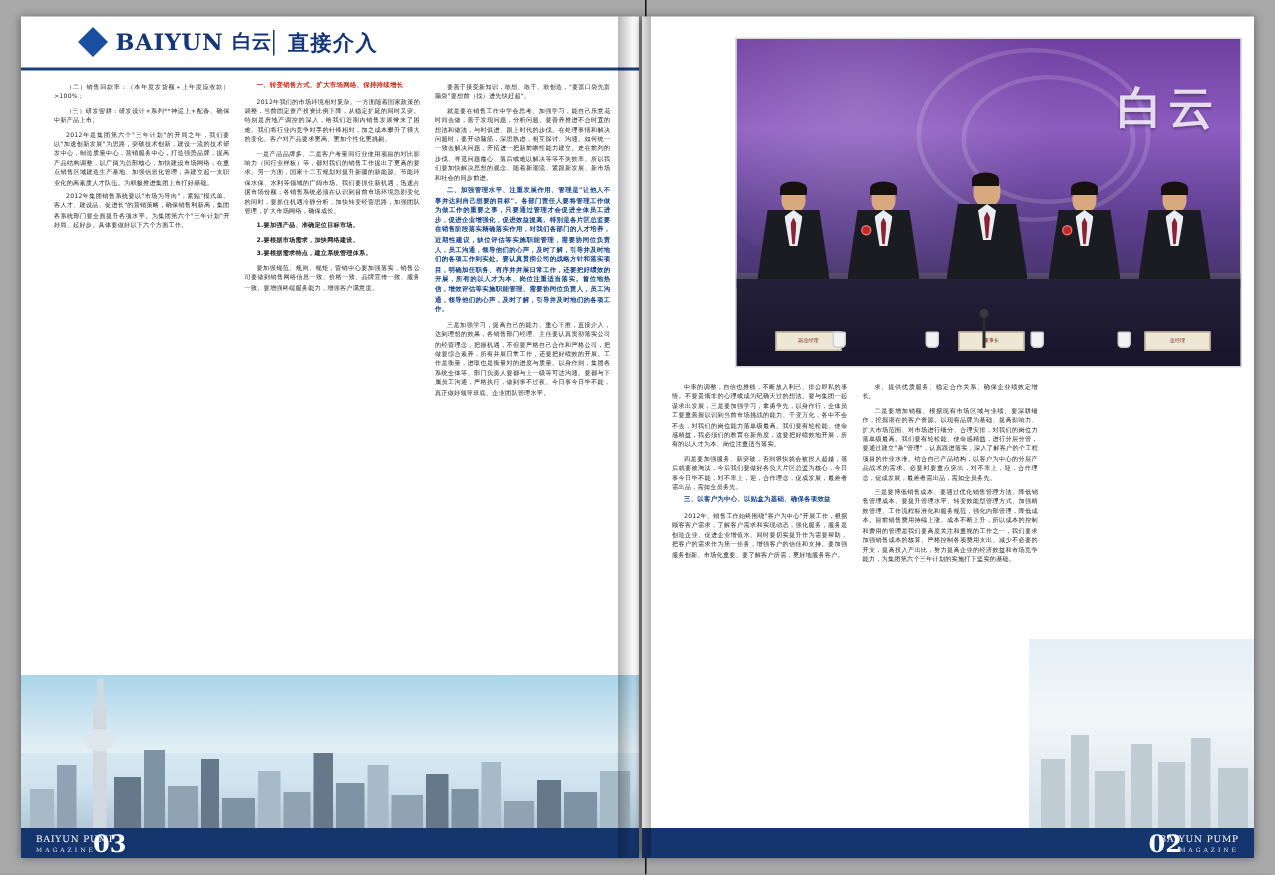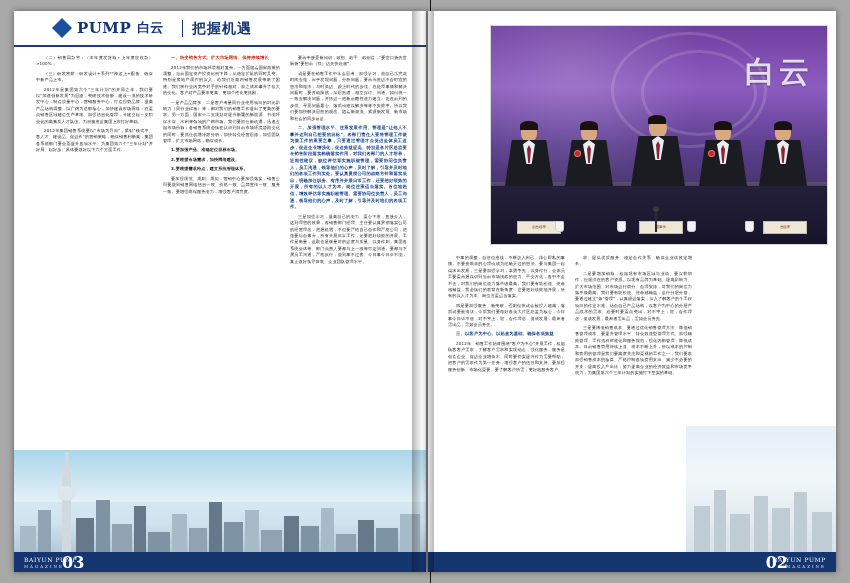--- a/index.html
+++ b/index.html
@@ -244,25 +244,25 @@
 
 <div class="spread">
   <div class="reg-top"></div>
   <div class="reg-bot"></div>
 
   <div class="page page-left">
 
     <div class="masthead">
       <div class="logo-wrap">
         <div class="logo-mark"></div>
-        <div class="logo-text">PUMP</div>
+        <div class="logo-text">BAIYUN</div>
         <div class="logo-cn">白云</div>
       </div>
       <div class="masthead-sep"></div>
-      <div class="masthead-title">把握机遇</div>
+      <div class="masthead-title">直接介入</div>
     </div>
 
     <div class="cols">
 
       <div class="col">
         <p>（二）销售回款率：（本年度发货额＋上年度应收款）&gt;100%；</p>
         <p>（三）研发密耕：研发设计+系列**神运上+配备、确保中新产品上市。</p>
         <p>2012年是集团第六个"三年计划"的开局之年，我们要以"加速创新发展"为思路，突破技术创新，建设一流的技术研发中心，制造质量中心，营销服务中心，打造强势品牌，提高产品结构调整，以广阔为总部核心，加快建设市场网络；在重点销售区域建造生产基地、加强信息化管理，并建立起一支职业化的高素质人才队伍。为积极推进集团上市打好基础。</p>
         <p>2012年集团销售系统要以"市场为导向"，紧贴"模式单、客人才、建设品、促进长"的营销策略，确保销售利新高，集团各系统部门要全面提升各项水平。为集团第六个"三年计划"开好局、起好步。具体要做好以下六个方面工作。</p>
       </div>

